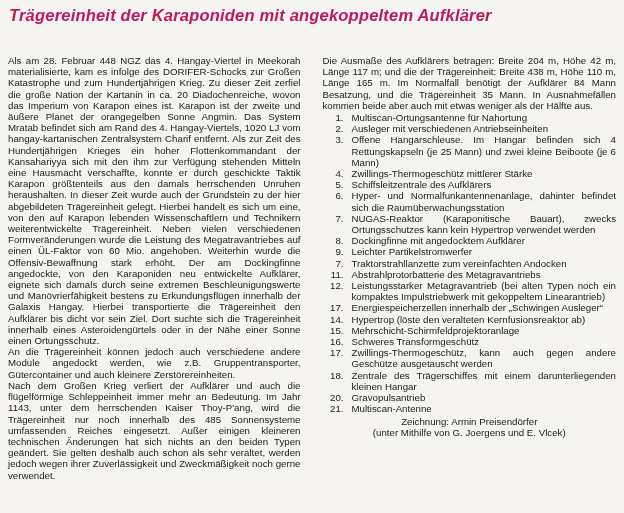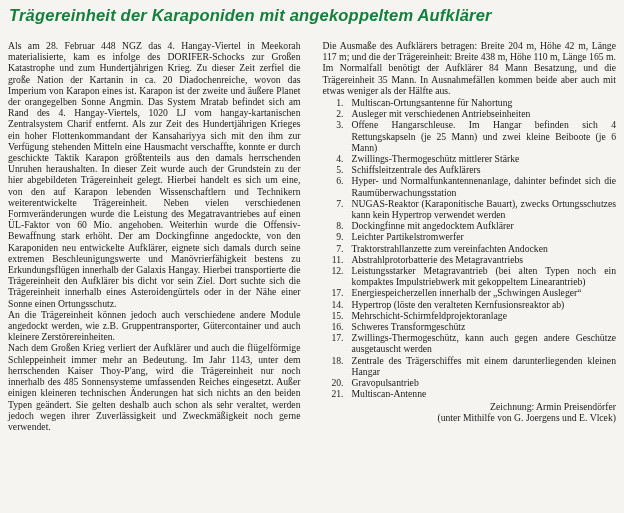--- a/index.html
+++ b/index.html
@@ -18,28 +18,27 @@
     box-sizing: border-box;
     width: 624px;
     height: 513px;
     padding: 5px 8px 4px 8px;
   }
   .title {
     font-size: 16.5px;
     font-weight: bold;
     font-style: italic;
     letter-spacing: 0.2px;
-    color: #15803d;
+    color: #be185d;
     margin: 1px 0 0 1px;
   }
   .columns {
     display: flex;
     gap: 22px;
-    margin-top: 15px;
-    font-family: Liberation Serif, serif;
+    margin-top: 30px;
   }
   .col {
     font-size: 9.7px;
     line-height: 11.2px;
   }
   .col.left  { width: 297px; }
   .col.right { width: 298px; }
   .col p {
     margin: 0;
     text-align: justify;
@@ -66,21 +65,21 @@
   ol.component-list .txt {
     flex: 1;
     text-align: justify;
     hyphens: auto;
     -webkit-hyphens: auto;
   }
   .credits {
     margin-top: 1px;
   }
   .credits div {
-    text-align: right;
+    text-align: center;
   }
 </style>
 </head>
 <body>
 
 <div class="page">
   <h1 class="title">Trägereinheit der Karaponiden mit angekoppeltem Aufklärer</h1>
 
   <div class="columns">
 

